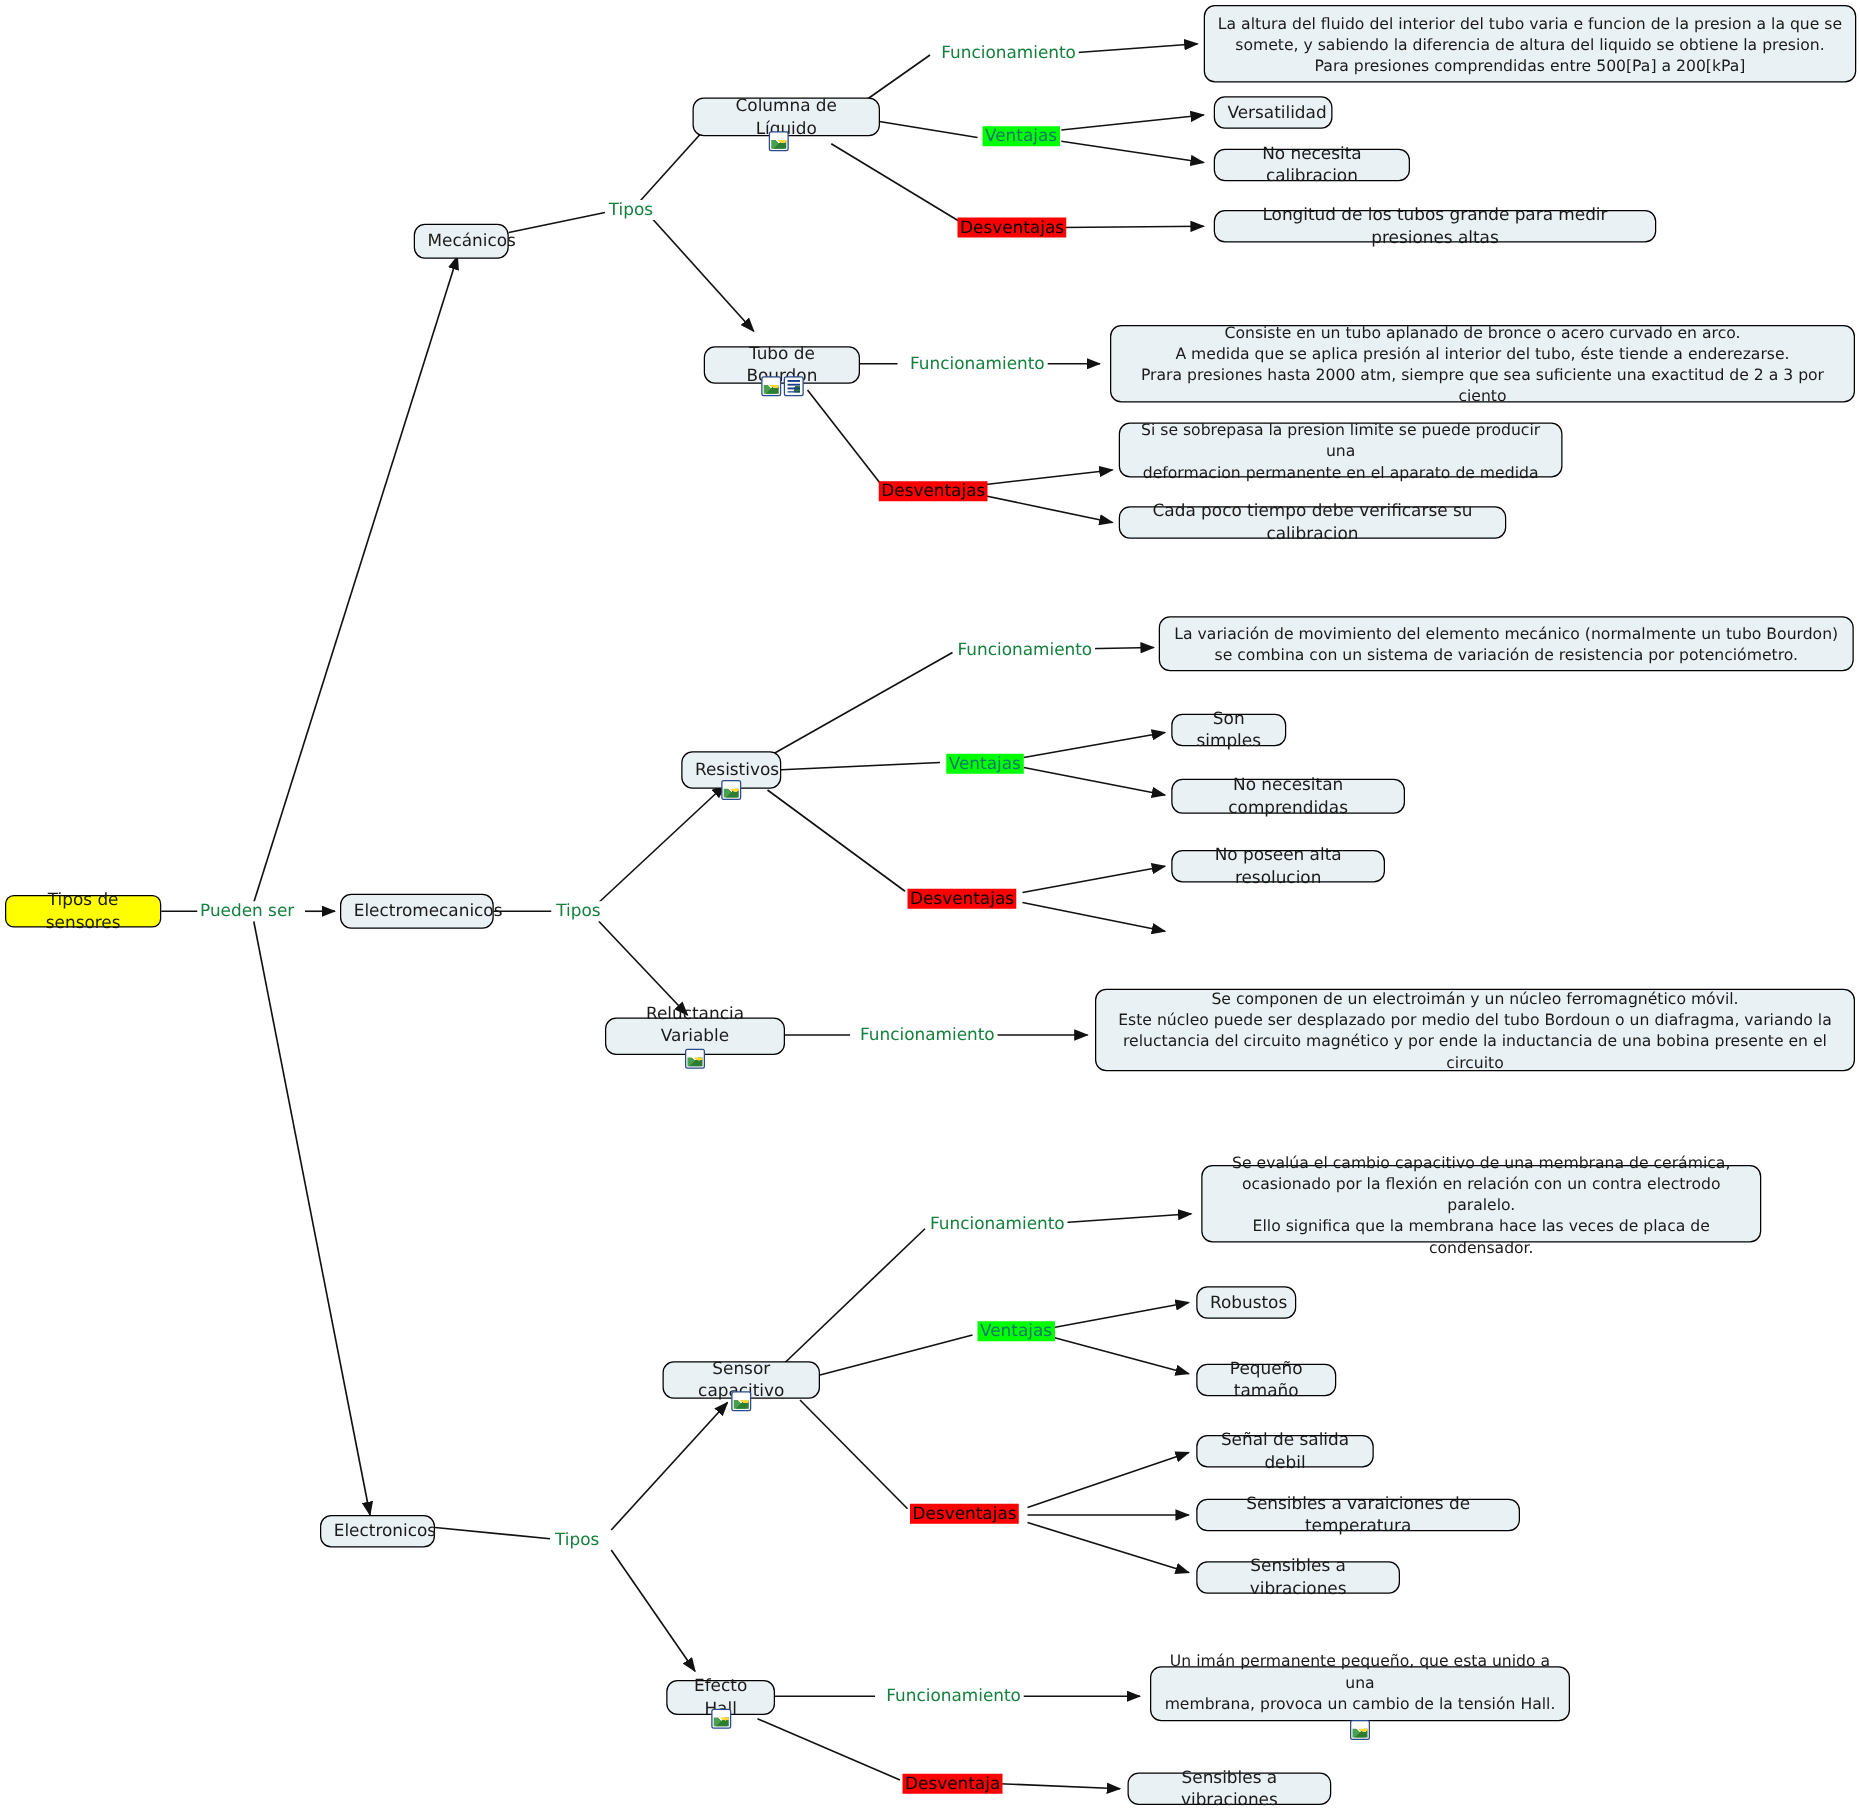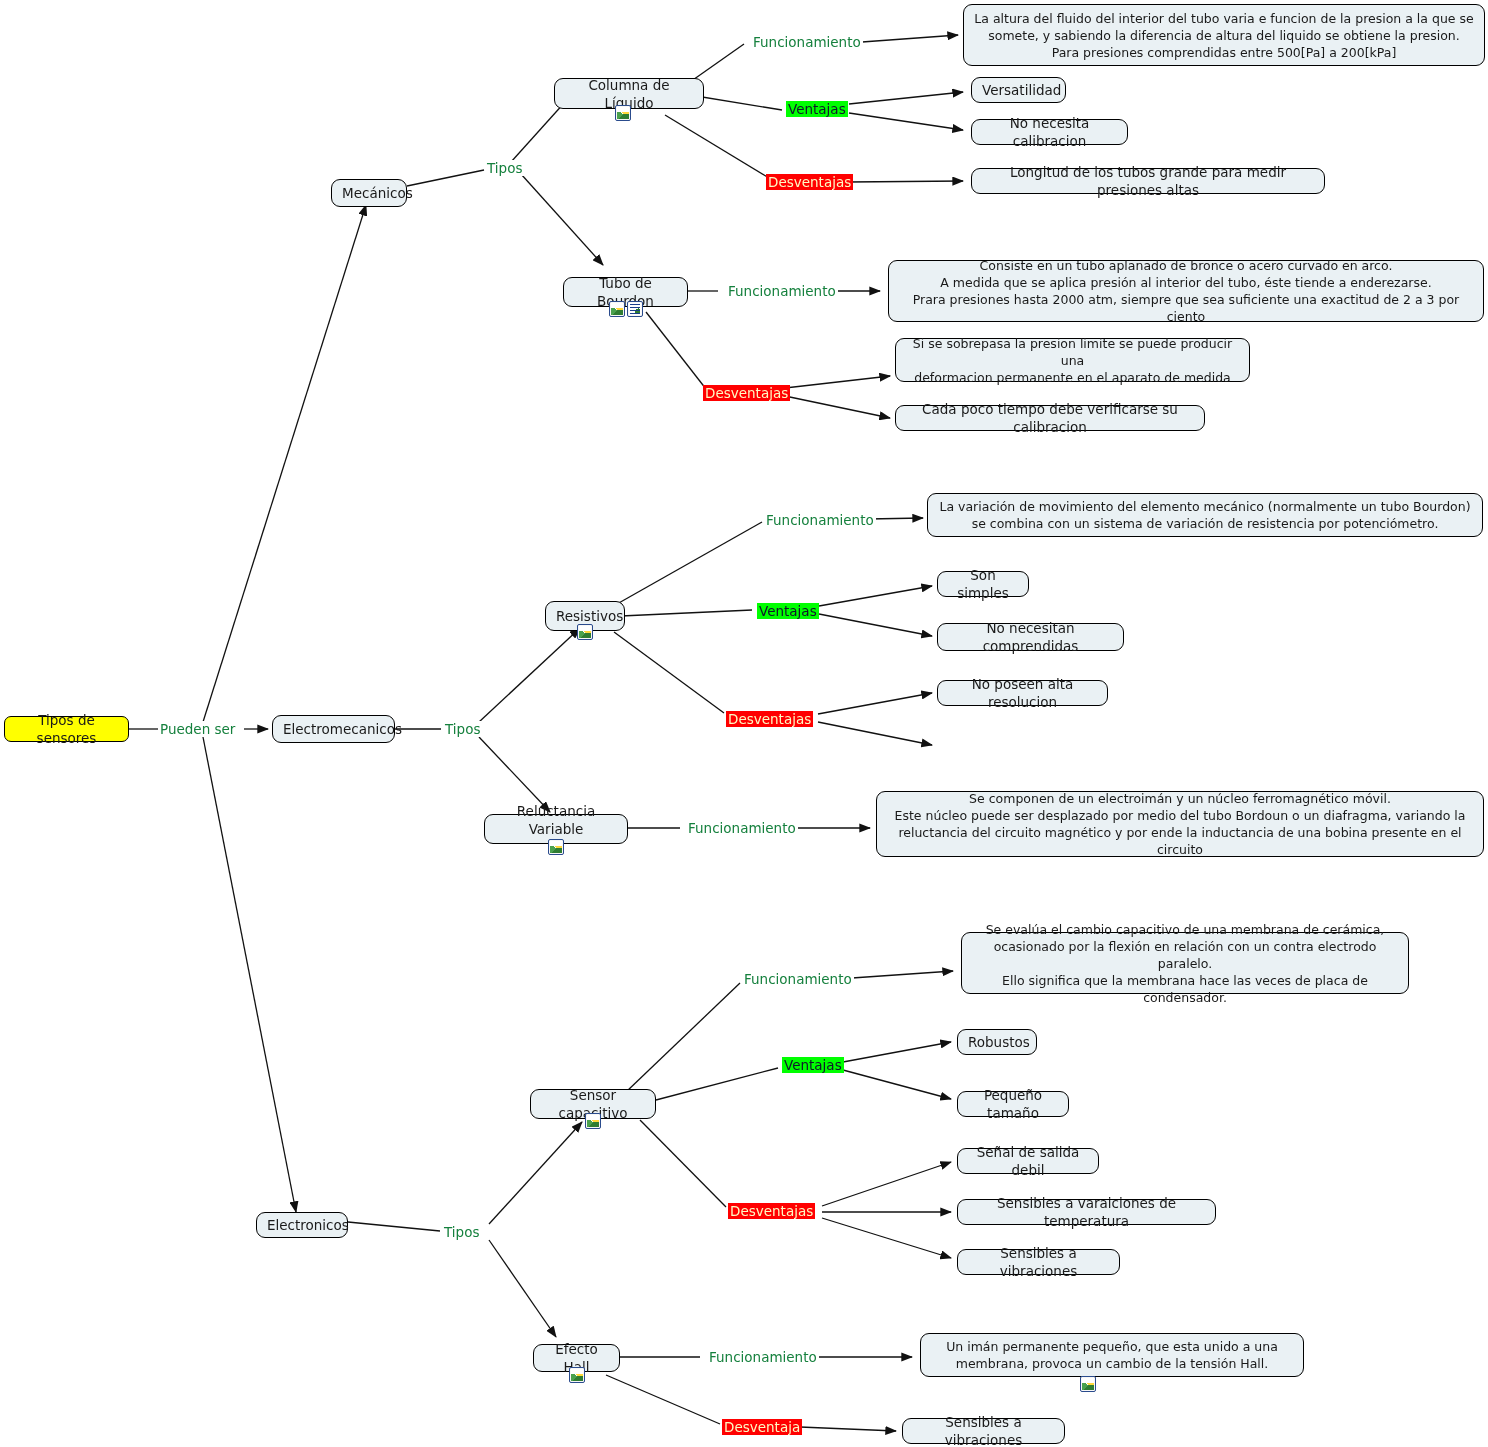--- a/index.html
+++ b/index.html
@@ -54,26 +54,26 @@
     font-size: 13.5px;
     line-height: 16px;
     color: #15803d;
     background: #ffffff;
     white-space: nowrap;
     padding: 0 2px;
     text-align: center;
   }
   .linklabel.adv {
     background: #00ff00;
-    color: #0f172a;
+    color: #0f766e;
     padding: 0 2px;
   }
   .linklabel.dis {
     background: #ff0000;
-    color: #fef9c3;
+    color: #000000;
     padding: 0 2px;
   }
   
   .badge-wrap {
     position: absolute;
     display: flex;
     gap: 2px;
     align-items: center;
     justify-content: center;
   }
@@ -339,21 +339,21 @@
   </div>
 
   <div class="node" style="left:533px; top:1344px; width:87px; height:28px;">
     <span class="txt">Efecto Hall</span>
   </div>
   <div class="badge-wrap" style="left:533px; top:1366px; width:87px; height:18px;">
     <span class="badge pic"></span>
   </div>
 
   <div class="linklabel" style="left:707px; top:1349px;">Funcionamiento</div>
-  <div class="node" style="left:920px; top:1333px; width:384px; height:44px; font-size:12.5px; line-height:17px;">
+  <div class="node" style="left:920px; top:1333px; width:336px; height:44px; font-size:12.5px; line-height:17px;align-items:flex-end;">
     <span class="txt">Un imán permanente pequeño, que esta unido a una
 membrana, provoca un cambio de la tensión Hall.</span>
   </div>
   <div class="badge-wrap" style="left:920px; top:1375px; width:336px; height:18px;">
     <span class="badge pic"></span>
   </div>
 
   <div class="linklabel dis" style="left:722px; top:1419px;">Desventaja</div>
   <div class="node" style="left:902px; top:1418px; width:163px; height:26px;">
     <span class="txt">Sensibles a vibraciones</span>

